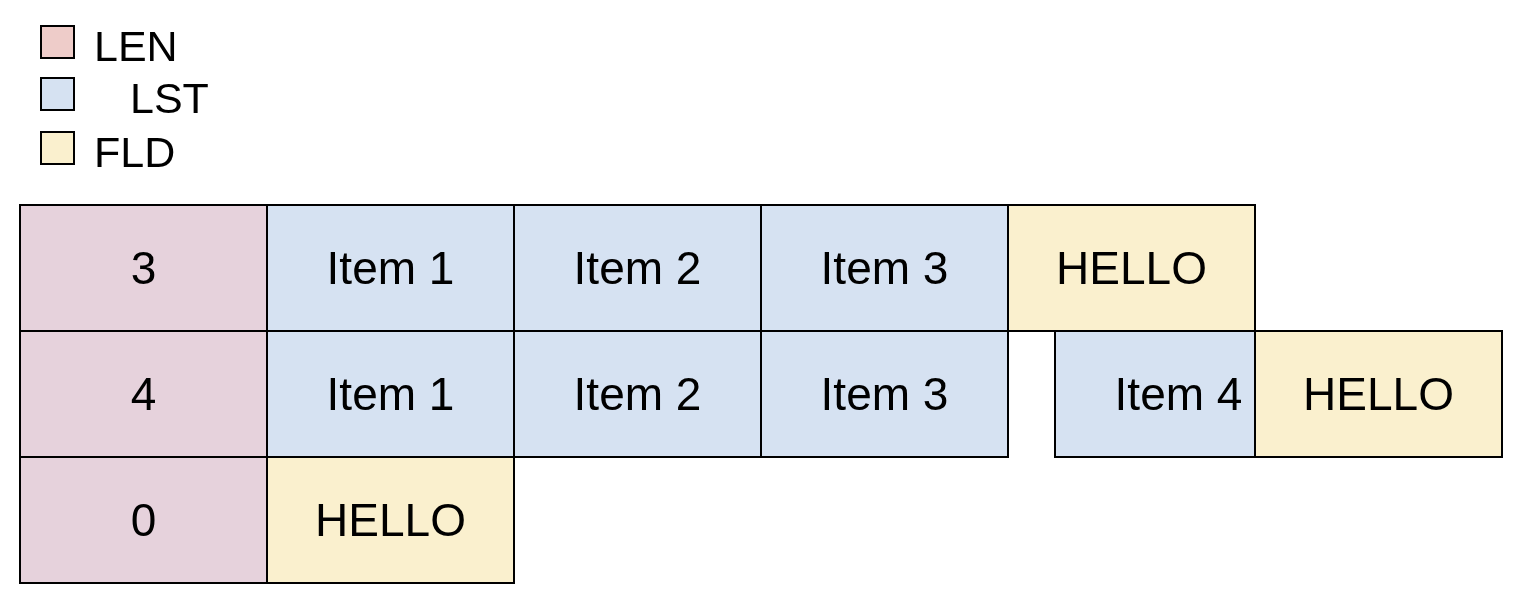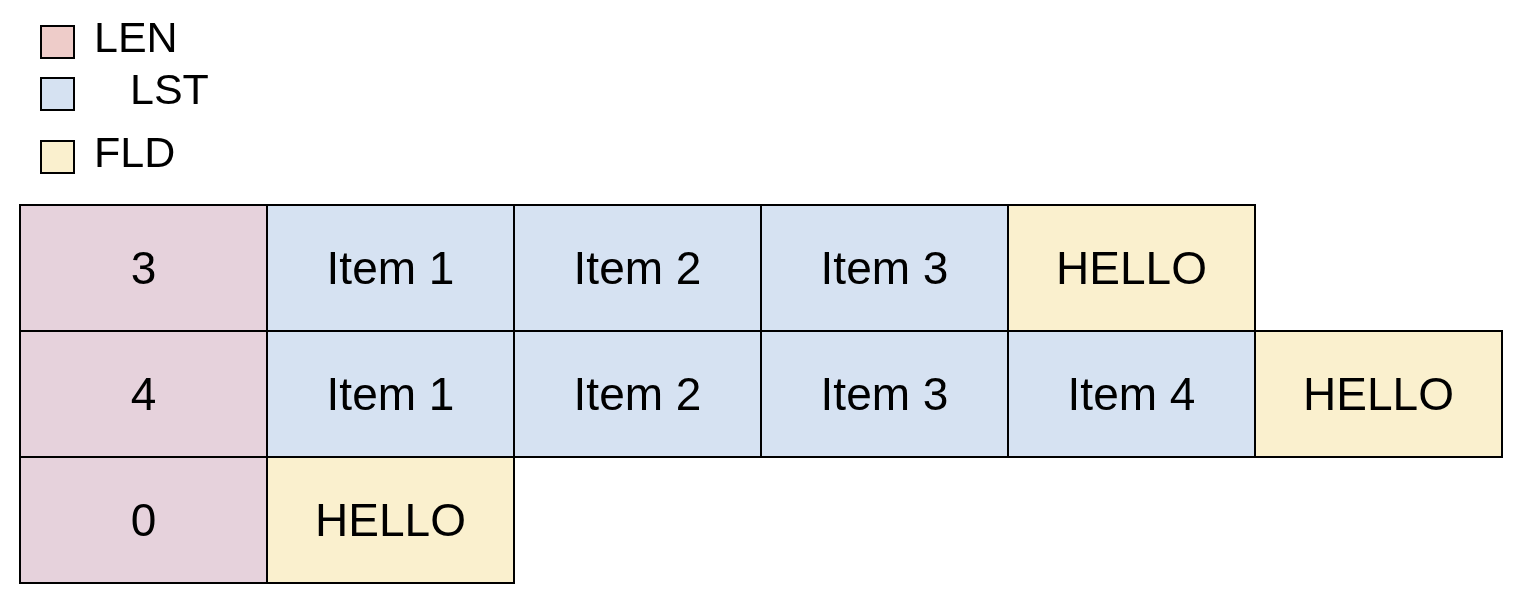--- a/index.html
+++ b/index.html
@@ -16,21 +16,21 @@
     width: 1520px;
     height: 598px;
     background: #ffffff;
   }
   
   .legend-item {
     position: absolute;
     left: 40px;
     height: 34px;
     display: flex;
-    align-items: flex-end;
+    align-items: flex-start;
   }
   .legend-swatch {
     width: 35px;
     height: 34px;
     border: 2px solid #000000;
     box-sizing: border-box;
     flex: 0 0 auto;
   }
   .legend-label {
     margin-left: 19px;
@@ -61,33 +61,33 @@
 <div id="canvas">
   <div id="legend">
       <div class="legend-item" style="top: 25px;">
         <span class="legend-swatch" style="background: rgb(238, 204, 201);"></span>
         <span class="legend-label">LEN</span>
       </div>
       <div class="legend-item" style="top: 77px; gap: 36px;">
         <span class="legend-swatch" style="background: rgb(214, 226, 242);"></span>
         <span class="legend-label">LST</span>
       </div>
-      <div class="legend-item" style="top: 140px;">
+      <div class="legend-item" style="top: 131px;">
         <span class="legend-swatch" style="background: rgb(250, 240, 206);"></span>
         <span class="legend-label">FLD</span>
       </div>
     </div>
   <div id="structure">
       <div class="cell" style="left: 19px; top: 204px; background: rgb(230, 210, 220);">3</div>
       <div class="cell" style="left: 266px; top: 204px; background: rgb(214, 226, 242);">Item 1</div>
       <div class="cell" style="left: 513px; top: 204px; background: rgb(214, 226, 242);">Item 2</div>
       <div class="cell" style="left: 760px; top: 204px; background: rgb(214, 226, 242);">Item 3</div>
       <div class="cell" style="left: 1007px; top: 204px; background: rgb(250, 240, 206);">HELLO</div>
       <div class="cell" style="left: 19px; top: 330px; background: rgb(230, 210, 220);">4</div>
       <div class="cell" style="left: 266px; top: 330px; background: rgb(214, 226, 242);">Item 1</div>
       <div class="cell" style="left: 513px; top: 330px; background: rgb(214, 226, 242);">Item 2</div>
       <div class="cell" style="left: 760px; top: 330px; background: rgb(214, 226, 242);">Item 3</div>
-      <div class="cell" style="left: 1007px; top: 330px; background: rgb(214, 226, 242);">Item 4</div>
+      <div class="cell" style="left: 1054px; top: 330px; background: rgb(214, 226, 242);">Item 4</div>
       <div class="cell" style="left: 1254px; top: 330px; background: rgb(250, 240, 206);">HELLO</div>
       <div class="cell" style="left: 19px; top: 456px; background: rgb(230, 210, 220);">0</div>
       <div class="cell" style="left: 266px; top: 456px; background: rgb(250, 240, 206);">HELLO</div>
     </div>
 </div>
 
 </body></html>

